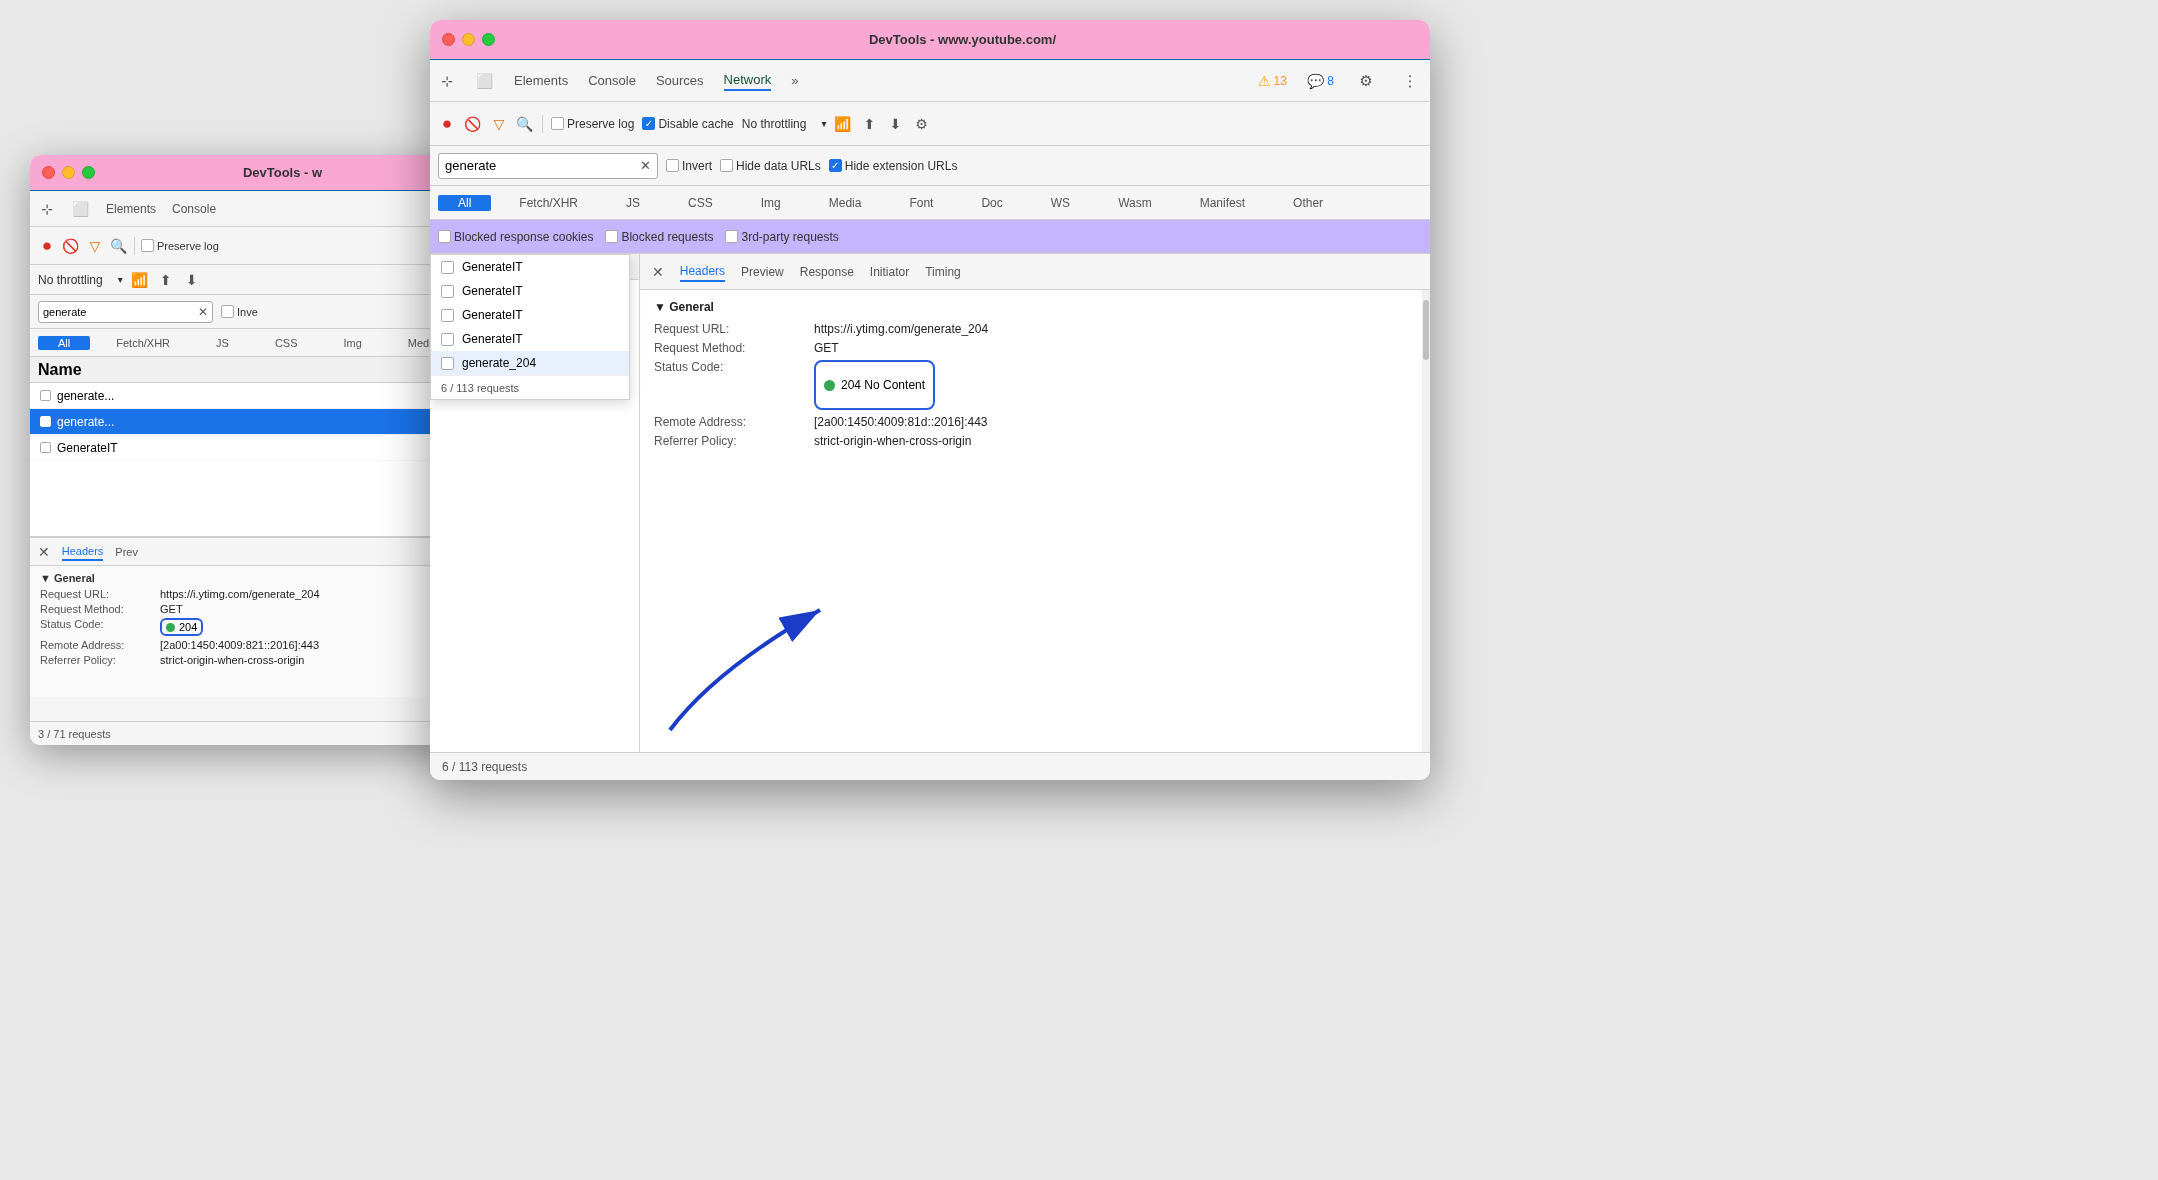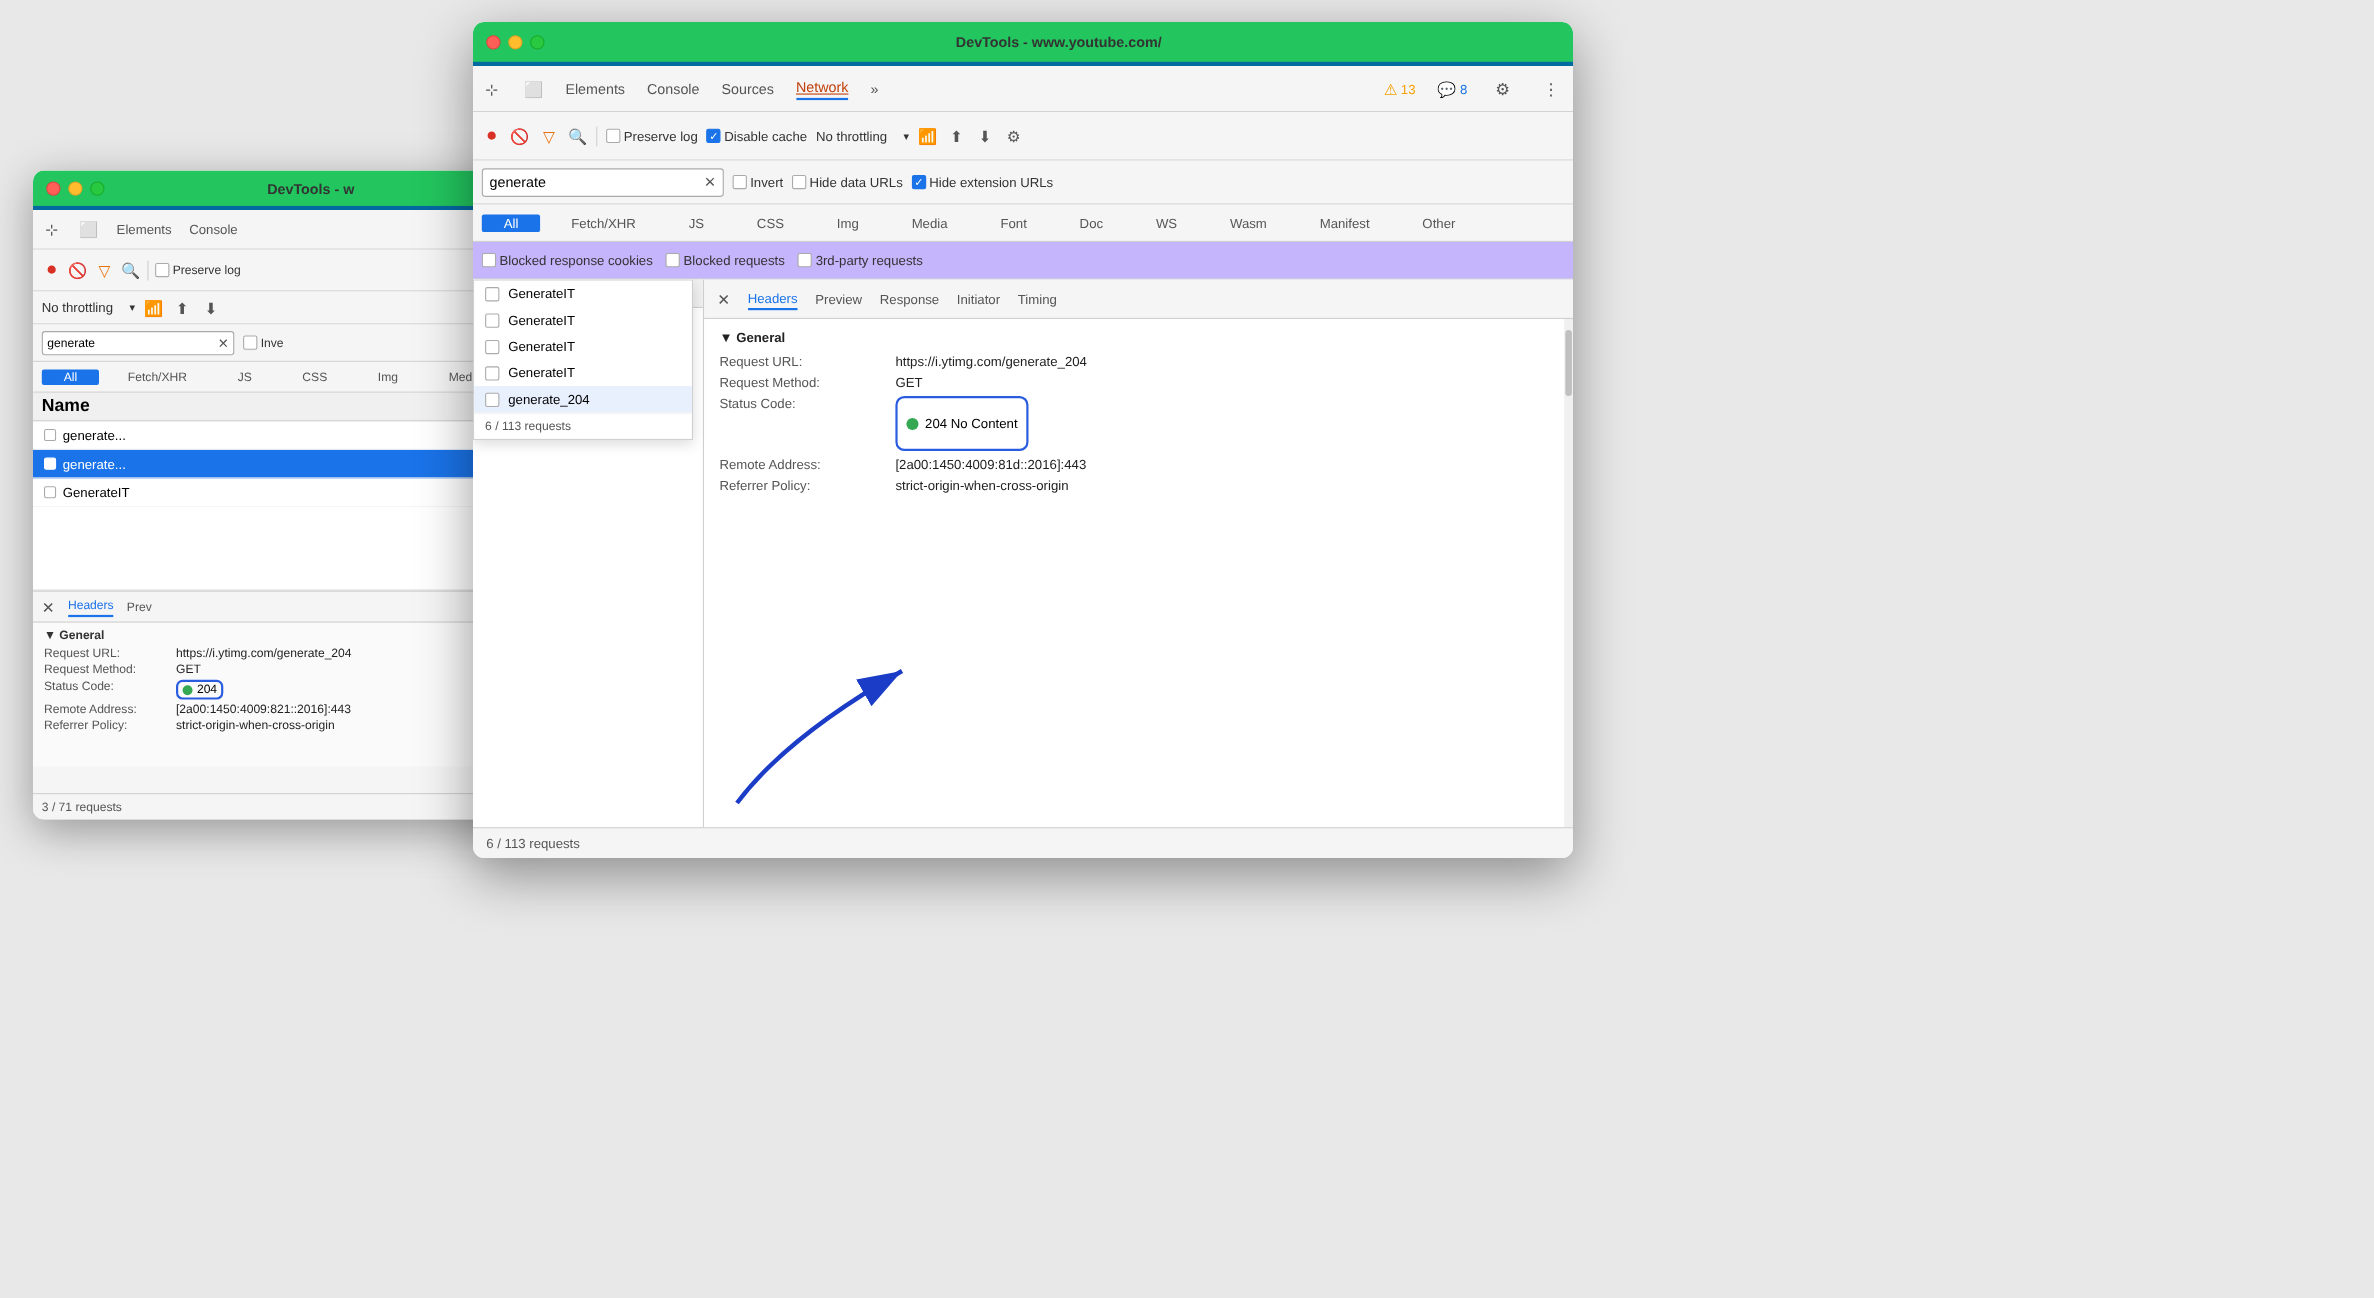--- a/index.html
+++ b/index.html
@@ -21,26 +21,26 @@
       width: 440px;
       height: 590px;
       background: #f5f5f5;
       border-radius: 10px;
       box-shadow: 0 10px 40px rgba(0,0,0,0.35);
       overflow: hidden;
       z-index: 1;
     }
 
     .window-titlebar {
-      background: #22c55e;
+      background: #f9a8d4;
       height: 36px;
       display: flex;
       align-items: center;
       padding: 0 12px;
-      border-bottom: 4px solid #0369a1;
+      border-bottom: 1px solid #0369a1;
       border-radius: 10px 10px 0 0;
     }
 
     .traffic-lights {
       display: flex;
       gap: 7px;
       margin-right: 12px;
     }
 
     .tl-btn {
@@ -84,23 +84,22 @@
 
     .tab-item {
       font-size: 12px;
       color: #555;
       cursor: pointer;
       padding: 2px 0;
       white-space: nowrap;
     }
 
     .tab-item.active {
-      color: #c2410c;
+      color: #14532d;
       border-bottom: 2px solid #1a73e8;
-      text-decoration: underline;
     }
 
     .toolbar-icon {
       width: 18px;
       height: 18px;
       display: flex;
       align-items: center;
       justify-content: center;
       cursor: pointer;
       color: #555;

